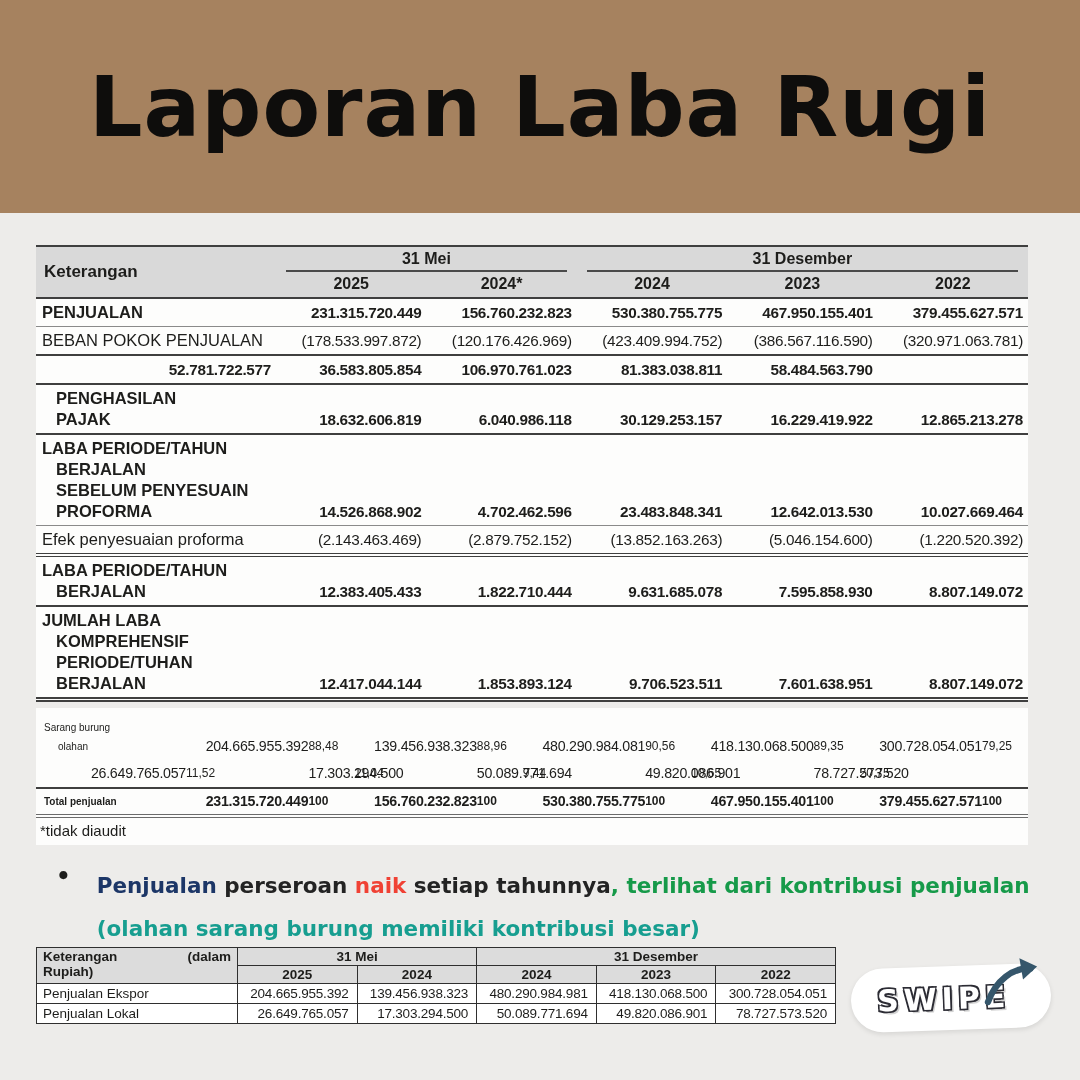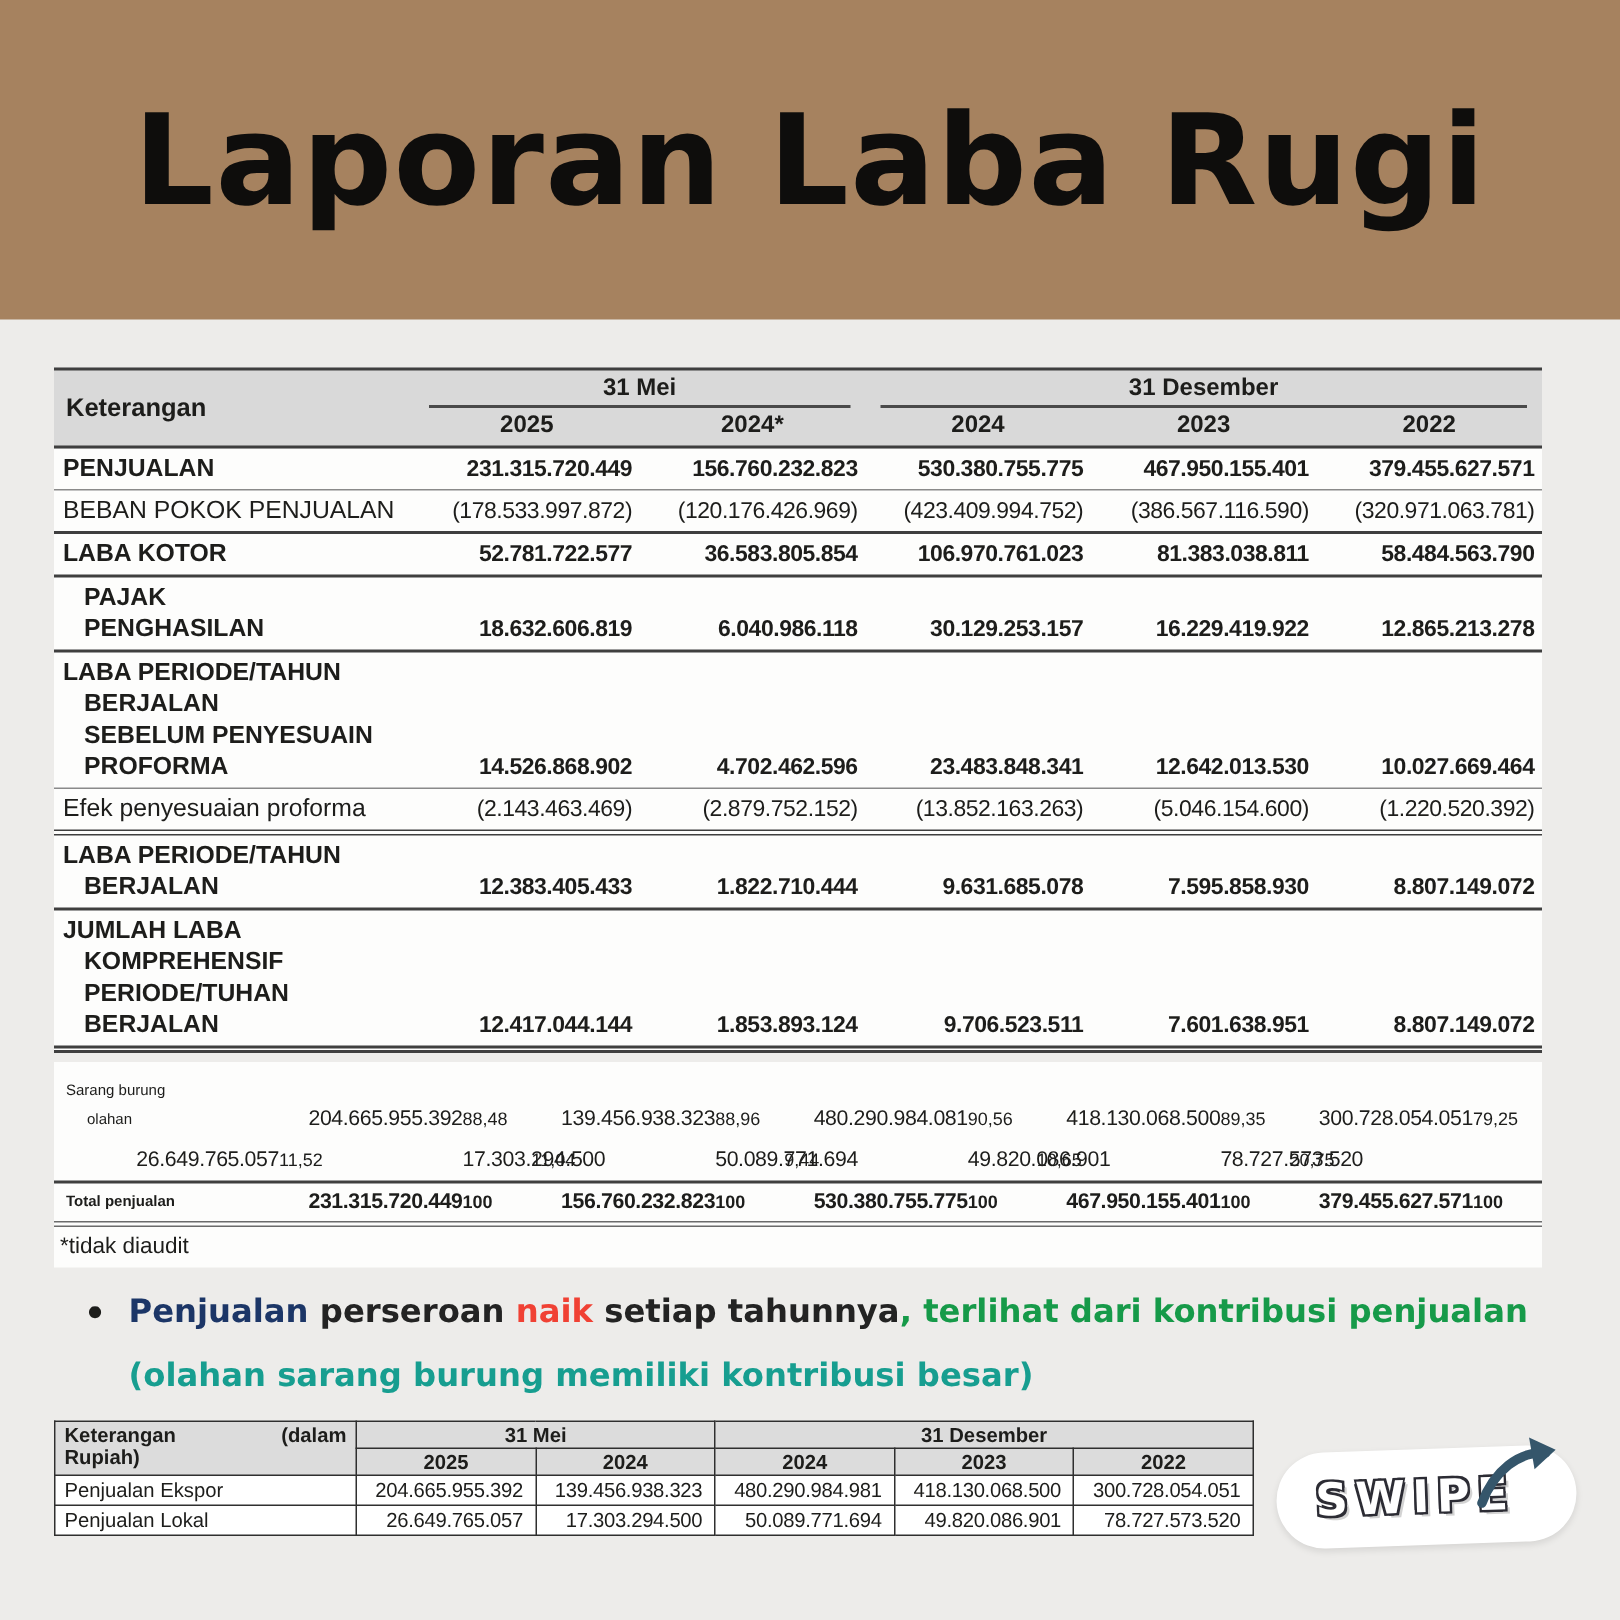--- a/index.html
+++ b/index.html
@@ -39,21 +39,21 @@
   .bd-label{font-size:10px;line-height:19px;padding-left:8px}
   .bd-val{text-align:right;font-size:14.2px;line-height:19px;white-space:nowrap;letter-spacing:-0.25px}
   .bd-pct{text-align:left;font-size:12px;line-height:19px;padding-right:4px;white-space:nowrap}
   .bd-row.total{border-top:2px solid #3f3f3f;border-bottom:4px double #6b6b6b;padding:3px 0}
   .bd-row.total .bd-label,.bd-row.total .bd-val,.bd-row.total .bd-pct{font-weight:700}
   .footnote{font-size:15px;padding:4px 0 6px 4px}
   
   .bullets{position:absolute;left:56px;top:852px;width:1004px;display:flex;
            font-family:"DejaVu Sans",sans-serif;font-size:21.5px;line-height:2.0;font-weight:600}
   .bullet-dot{margin:1px 14px 0 0;font-size:23px}
-  .bullets p{margin:1px}
+  .bullets p{margin:12px}
   .seg-navy{color:#1c3667;font-weight:700}
   .seg-black{color:#232323;font-weight:600}
   .seg-red{color:#f04134;font-weight:700}
   .seg-green{color:#169a49;font-weight:700}
   .seg-teal{color:#179e90;font-weight:700}
   
   #bottom-table{position:absolute;left:36px;top:947px;width:800px;border-collapse:collapse;
                 background:#fff;font-size:13.5px;table-layout:fixed}
   #bottom-table th,#bottom-table td{border:1px solid #2f2f2f}
   #bottom-table thead th{background:#dcdcdc;font-weight:700;padding:1px 6px}
@@ -117,33 +117,30 @@
         <div class="mt-label">
           <div class="ll">BEBAN POKOK PENJUALAN</div>
         </div>
         <div class="mt-val">(178.533.997.872)</div>
         <div class="mt-val">(120.176.426.969)</div>
         <div class="mt-val">(423.409.994.752)</div>
         <div class="mt-val">(386.567.116.590)</div>
         <div class="mt-val">(320.971.063.781)</div>
       </div>
       <div class="mt-row sep-thick bold">
-        <div class="mt-label">
-          <div class="ll">LABA KOTOR</div>
-        </div>
         <div class="mt-val">52.781.722.577</div>
         <div class="mt-val">36.583.805.854</div>
         <div class="mt-val">106.970.761.023</div>
         <div class="mt-val">81.383.038.811</div>
         <div class="mt-val">58.484.563.790</div>
       </div>
       <div class="mt-row sep-thick bold">
         <div class="mt-label">
+          <div class="ll ind">PENGHASILAN</div>
           <div class="ll ind">PAJAK</div>
-          <div class="ll ind">PENGHASILAN</div>
         </div>
         <div class="mt-val">18.632.606.819</div>
         <div class="mt-val">6.040.986.118</div>
         <div class="mt-val">30.129.253.157</div>
         <div class="mt-val">16.229.419.922</div>
         <div class="mt-val">12.865.213.278</div>
       </div>
       <div class="mt-row sep-thick bold">
         <div class="mt-label">
           <div class="ll">LABA PERIODE/TAHUN</div>

